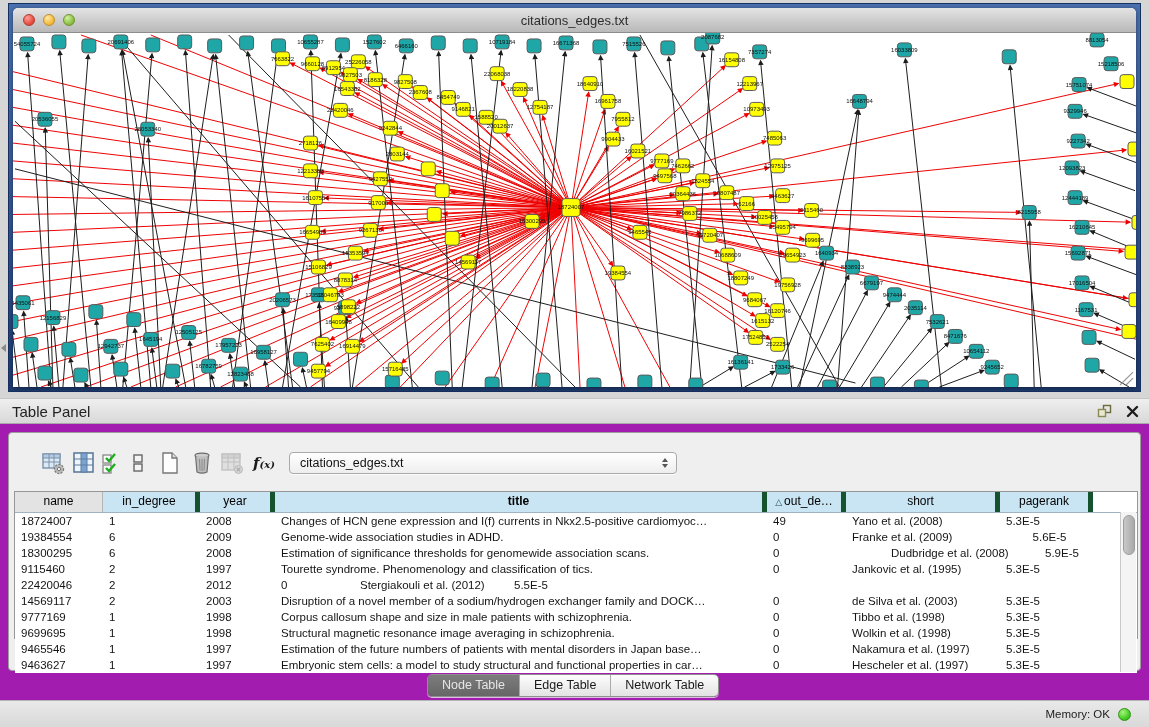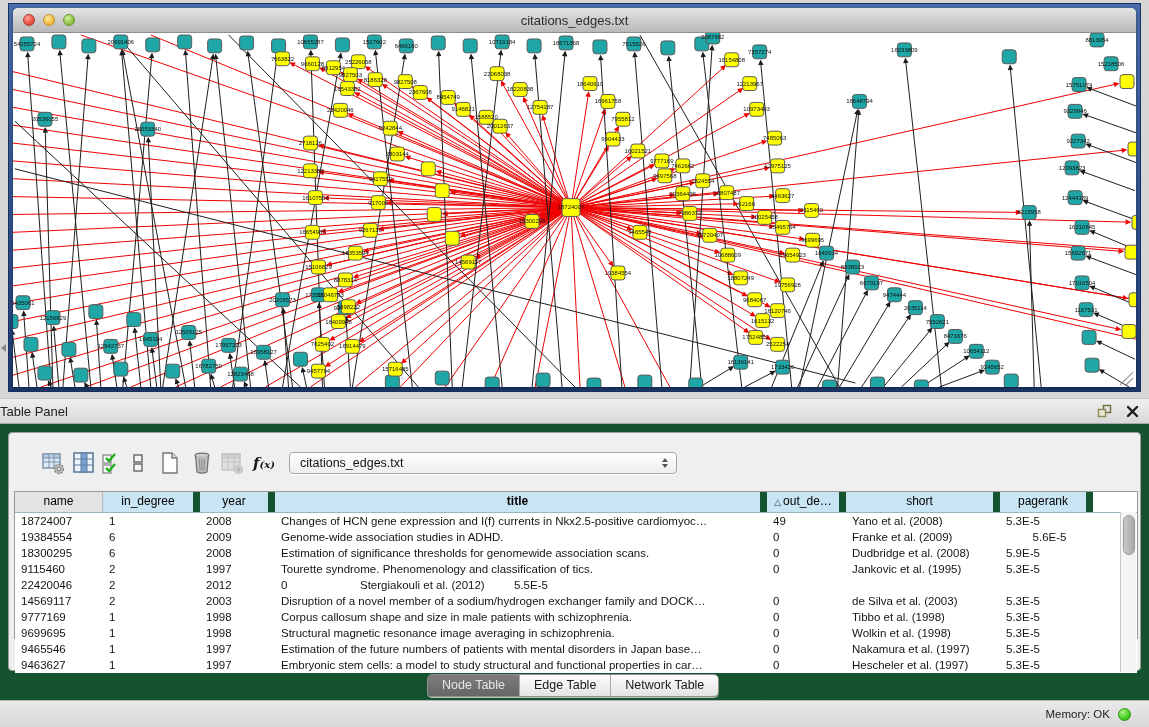--- a/index.html
+++ b/index.html
@@ -31,43 +31,43 @@
   #net{flex:1;display:block;background:#fff;}
   
   .splitter-arrow{position:absolute;left:1px;top:344px;width:0;height:0;
     border-top:4px solid transparent;border-bottom:4px solid transparent;
     border-right:5px solid #8a8a8a;}
   
   .panel-header{position:absolute;left:0;top:398px;width:1149px;height:26px;
     background:linear-gradient(#efefef,#d8d8d8);
     border-top:1px solid #c6c6c6;border-bottom:1px solid #a9a9a9;
     box-sizing:border-box;display:flex;align-items:center;}
-  .panel-title{font-size:13px;color:#222;flex:1;}
+  .panel-title{font-size:15px;color:#222;padding-left:12px;flex:1;}
   .panel-hbtn{width:22px;height:18px;display:flex;align-items:center;justify-content:center;margin-right:6px;}
   
-  .panel-body{position:absolute;left:0;top:424px;width:1149px;height:276px;background:#14532d;}
+  .panel-body{position:absolute;left:0;top:424px;width:1149px;height:276px;background:#a21caf;}
   .tool-table-box{position:absolute;left:8px;top:8px;width:1133px;height:239px;
     box-sizing:border-box;border:1px solid #9d9d9d;border-radius:4px;background:#efefef;}
   .tb-icon{position:absolute;top:16px;width:26px;height:28px;display:flex;align-items:center;justify-content:center;}
   .fx{font-family:"DejaVu Serif",serif;font-style:italic;font-weight:bold;font-size:15px;color:#1a1a1a;}
   .fx small{font-size:10px;font-style:italic;}
   .net-select{position:absolute;left:280px;top:19px;width:388px;height:22px;box-sizing:border-box;
     background:linear-gradient(#ffffff,#eeeeee);border:1px solid #a9a9a9;border-radius:4px;
     display:flex;align-items:center;font-size:12.5px;color:#111;padding-left:10px;
     box-shadow:0 1px 1px rgba(255,255,255,.8);}
   .sel-arrows{margin-left:auto;margin-right:8px;display:flex;flex-direction:column;line-height:4px;}
   .sel-arrows i{width:0;height:0;border-left:3.5px solid transparent;border-right:3.5px solid transparent;}
   .sel-arrows i.up{border-bottom:4px solid #555;margin-bottom:2px;}
   .sel-arrows i.dn{border-top:4px solid #555;}
   
   .grid{position:absolute;left:5px;top:58px;width:1124px;height:148px;box-sizing:border-box;
     border:1px solid #979797;background:#fff;}
   .thead{display:flex;height:20px;border-bottom:1px solid #9fb4bf;}
   .th{box-sizing:border-box;height:20px;line-height:19px;font-size:12px;color:#000;
-    text-align:center;background:#c9e4f2;border-right:7px solid #14532d;overflow:hidden;white-space:nowrap;}
+    text-align:center;background:#c9e4f2;border-right:5px solid #14532d;overflow:hidden;white-space:nowrap;}
   .th.gray{background:#e3e3e3;border-right:1px solid #b5b5b5;}
   .th.filler{background:#fff;border-right:none;}
   .sort-tri{font-size:9px;color:#23535f;margin-right:2px;}
   .tbody{position:relative;}
   .tr{display:flex;height:16px;line-height:16px;background:#fff;}
   .td{box-sizing:border-box;font-size:11.5px;color:#141414;overflow:hidden;
     white-space:nowrap;padding-left:6px;}
   
   .vscroll{position:absolute;right:1px;top:20px;width:15px;height:160px;
     background:#f4f4f4;border-left:1px solid #c9c9c9;}
@@ -1084,21 +1084,21 @@
             <div class="td" style="width: 79px;">0</div>
             <div class="td" style="width: 154px;">Franke et al. (2009)</div>
             <div class="td" style="width: 93px; text-align: center;">5.6E-5</div>
           </div>
           <div class="tr">
             <div class="td" style="width: 88px;">18300295</div>
             <div class="td" style="width: 97px;">6</div>
             <div class="td" style="width: 75px;">2008</div>
             <div class="td" style="width: 492px;">Estimation of significance thresholds for genomewide association scans.</div>
             <div class="td" style="width: 79px;">0</div>
-            <div class="td" style="width: 154px;">Dudbridge et al. (2008)</div>
+            <div class="td" style="width: 154px; margin-left: 39px;">Dudbridge et al. (2008)</div>
             <div class="td" style="width: 93px;">5.9E-5</div>
           </div>
           <div class="tr">
             <div class="td" style="width: 88px;">9115460</div>
             <div class="td" style="width: 97px;">2</div>
             <div class="td" style="width: 75px;">1997</div>
             <div class="td" style="width: 492px;">Tourette syndrome. Phenomenology and classification of tics.</div>
             <div class="td" style="width: 79px;">0</div>
             <div class="td" style="width: 154px;">Jankovic et al. (1995)</div>
             <div class="td" style="width: 93px;">5.3E-5</div>

